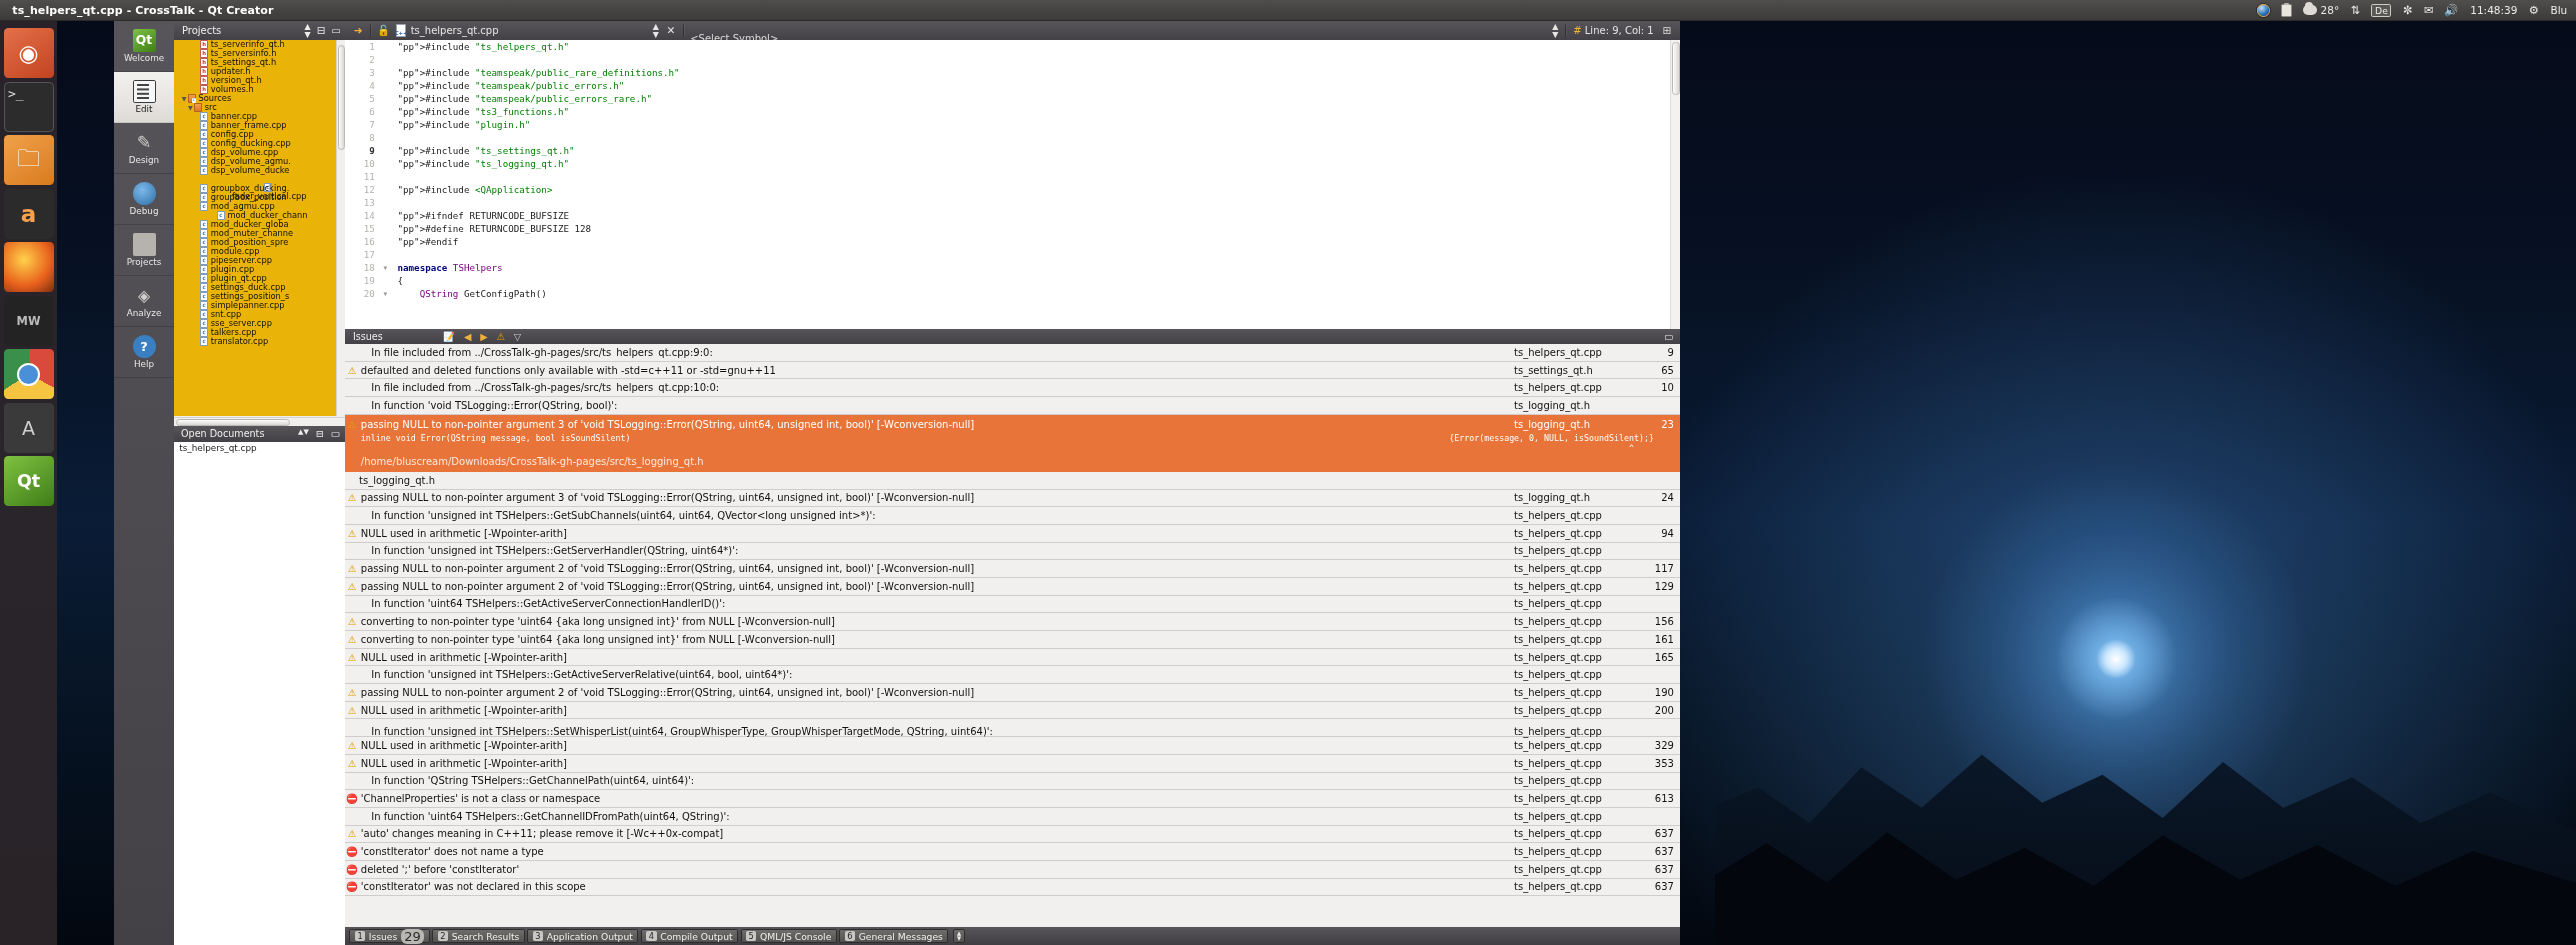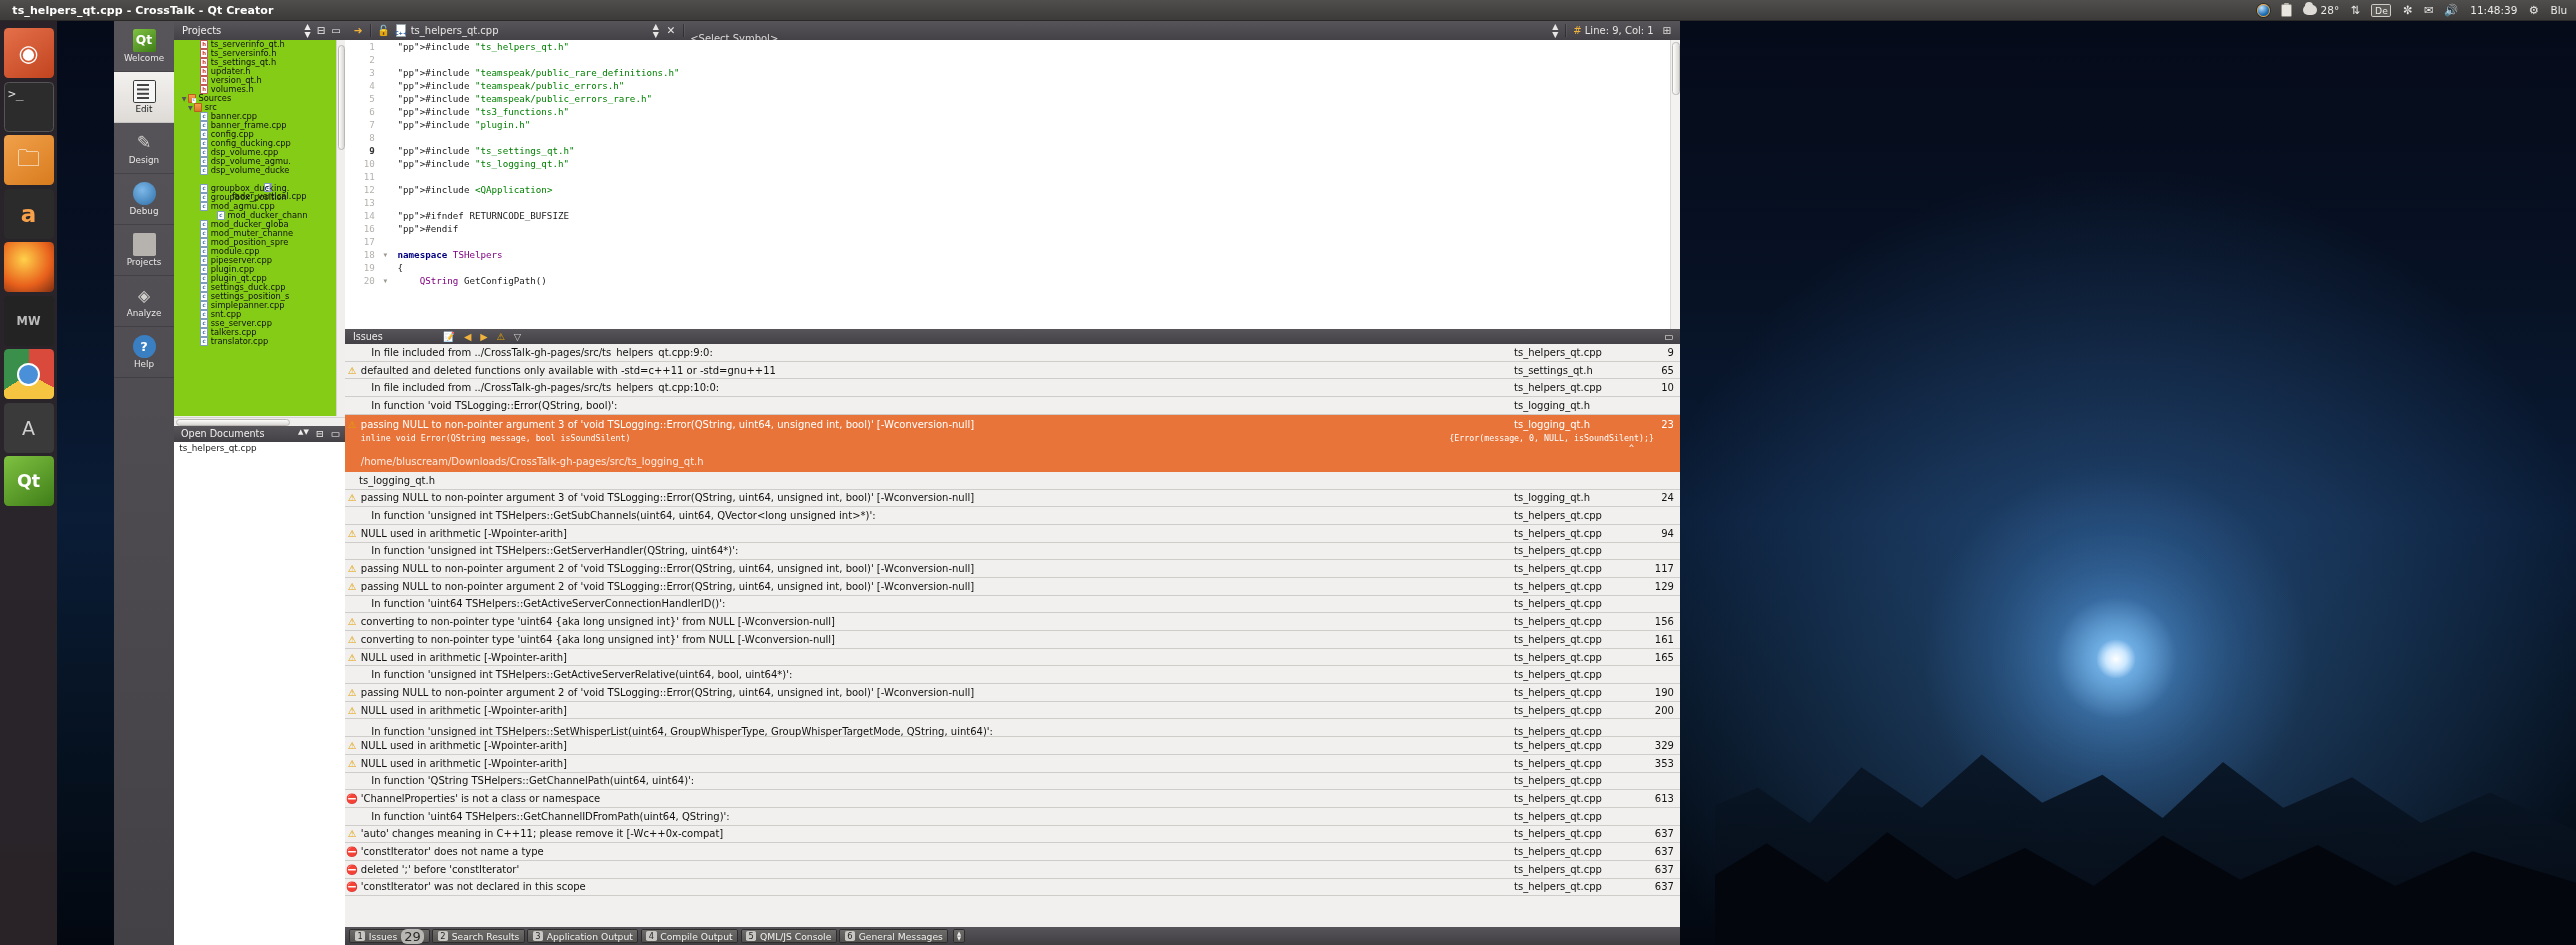--- a/index.html
+++ b/index.html
@@ -97,21 +97,21 @@
   .filebox{display:flex;align-items:center;gap:4.4px;min-width:263px;}
   .cppico{width:10.5px;height:12.3px;background:#fff;border:0.9px solid #9aa4ad;border-radius:0.9px;
     font-size:5.3px;color:#2d5f9e;display:flex;align-items:flex-end;justify-content:center;font-weight:bold;}
   .spinv{font-size:7.9px;line-height:7.9px;margin-left:auto;}
   .symbol{color:#dcdad8;margin-top:16px;}
   .tb-right{margin-left:auto;display:flex;align-items:center;gap:7px;}
   .lineinfo{color:#e6e4e2;}
   .lineinfo b{color:#f0b23c;font-weight:normal;}
 
   
-  #tree{ position:absolute; left:60px; top:19px; width:172px; height:376px; background:#84cc16; overflow:hidden;}
+  #tree{ position:absolute; left:60px; top:19px; width:172px; height:376px; background:#eab308; overflow:hidden;}
   .trow{ display:flex;align-items:center;height:9px;font-size:8.3px;white-space:nowrap;color:#111;line-height:9px;}
   .tw{width:7.9px;text-align:center;color:#555;font-size:6.1px;flex:0 0 7.9px;}
   .ticon{width:7.9px;height:8.8px;margin-right:2.6px;flex:0 0 7.9px;border-radius:0.9px;}
   .ic-h{background:#fff;border:0.9px solid #c05a5a;color:#c0392b;font-size:5.3px;text-align:center;line-height:7.9px;font-weight:bold;}
   .ic-c{background:#fff;border:0.9px solid #7f9bbd;color:#2d5f9e;font-size:4.4px;text-align:center;line-height:7.9px;font-weight:bold;}
   .ic-fold{background:linear-gradient(to bottom,#f3a04a,#d9762a);border:0.9px solid #b9601e;}
   .ic-foldc{background:linear-gradient(to bottom,#f3a04a,#d9762a);border:0.9px solid #b9601e;position:relative;}
   .ic-foldc:after{content:"c";position:absolute;right:-0.9px;bottom:-0.9px;font-size:4.4px;color:#1f5ea8;background:#fff;border-radius:0.9px;line-height:4.4px;padding:0 0.9px;}
   #tree-vscroll{position:absolute;right:0;top:19px;width:8.8px;height:376px;background:#f0efed;border-left:0.9px solid #d6d4d1;}
   #tree-vthumb{position:absolute;left:0.9px;top:5.3px;width:7px;height:105px;background:linear-gradient(to right,#fdfdfd,#d8d6d3);border:0.9px solid #bbb8b4;border-radius:3.5px;}
@@ -483,20 +483,21 @@
       <div class="cl"><span class="gut">5</span><span class="fold"></span><span class="code"><span class="&lt;span">"pp"</span>&gt;#include <span class="str">"teamspeak/public_errors_rare.h"</span></span></div>
       <div class="cl"><span class="gut">6</span><span class="fold"></span><span class="code"><span class="&lt;span">"pp"</span>&gt;#include <span class="str">"ts3_functions.h"</span></span></div>
       <div class="cl"><span class="gut">7</span><span class="fold"></span><span class="code"><span class="&lt;span">"pp"</span>&gt;#include <span class="str">"plugin.h"</span></span></div>
       <div class="cl"><span class="gut">8</span><span class="fold"></span><span class="code">&nbsp;</span></div>
       <div class="cl"><span class="gut cur">9</span><span class="fold"></span><span class="code"><span class="&lt;span">"pp"</span>&gt;#include <span class="str">"ts_settings_qt.h"</span></span></div>
       <div class="cl"><span class="gut">10</span><span class="fold"></span><span class="code"><span class="&lt;span">"pp"</span>&gt;#include <span class="str">"ts_logging_qt.h"</span></span></div>
       <div class="cl"><span class="gut">11</span><span class="fold"></span><span class="code">&nbsp;</span></div>
       <div class="cl"><span class="gut">12</span><span class="fold"></span><span class="code"><span class="&lt;span">"pp"</span>&gt;#include <span class="str">&lt;QApplication&gt;</span></span></div>
       <div class="cl"><span class="gut">13</span><span class="fold"></span><span class="code">&nbsp;</span></div>
       <div class="cl"><span class="gut">14</span><span class="fold"></span><span class="code"><span class="&lt;span">"pp"</span>&gt;#ifndef RETURNCODE_BUFSIZE</span></div>
+      <div class="cl"><span class="gut">15</span><span class="fold"></span><span class="code"><span class="&lt;span">"pp"</span>&gt;#define RETURNCODE_BUFSIZE 128</span></div>
       <div class="cl"><span class="gut">16</span><span class="fold"></span><span class="code"><span class="&lt;span">"pp"</span>&gt;#endif</span></div>
       <div class="cl"><span class="gut">17</span><span class="fold"></span><span class="code">&nbsp;</span></div>
       <div class="cl"><span class="gut">18</span><span class="fold">▼</span><span class="code"><span class="kw">namespace</span> <span class="typ">TSHelpers</span></span></div>
       <div class="cl"><span class="gut">19</span><span class="fold"></span><span class="code">{</span></div>
       <div class="cl"><span class="gut">20</span><span class="fold">▼</span><span class="code">    <span class="typ">QString</span> GetConfigPath()</span></div>
     </div>
   <div id="ed-vscroll">
       <div id="ed-vthumb"></div>
     </div>
 

